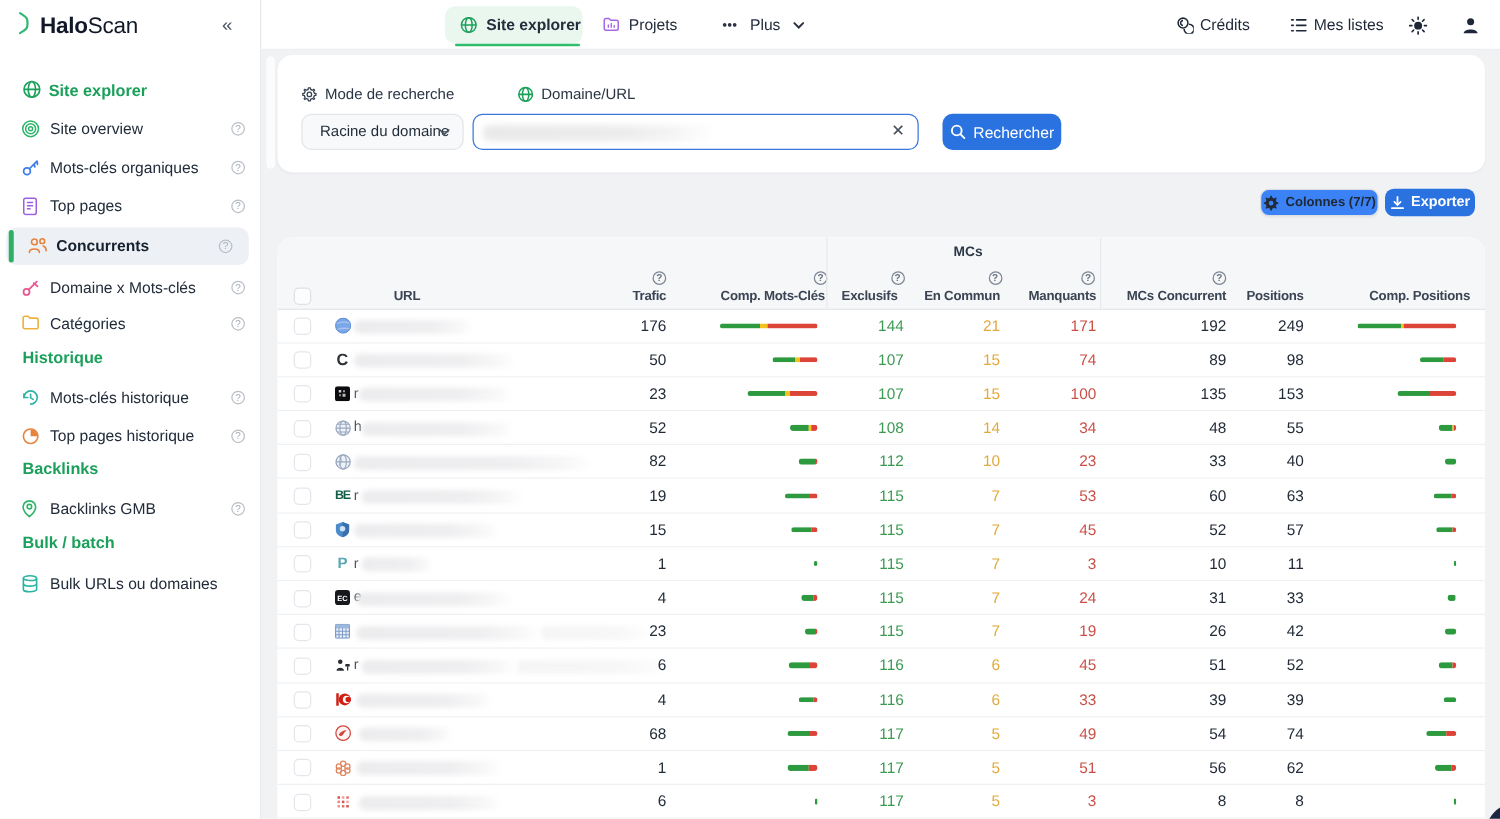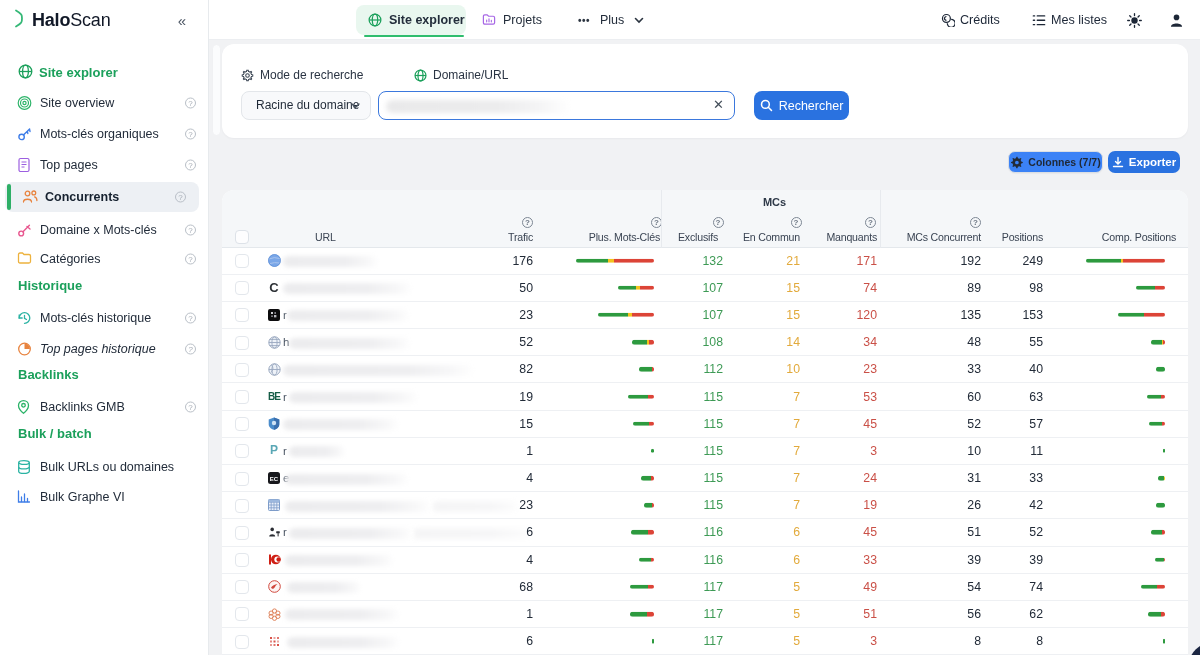--- a/index.html
+++ b/index.html
@@ -38,21 +38,21 @@
 .finput .x { position:absolute; right:10px; top:5px; font-size:13px; color:#434d59; }
 .fbtn { position:absolute; left:532px; top:47px; width:95px; height:29px; background:#2a72e0; border-radius:8px; color:#fff; font-size:12.5px; display:flex; align-items:center; justify-content:center; gap:6px; }
 .btn-colonnes { white-space:nowrap; position:absolute; left:1008px; top:151px; width:95px; height:22px; background:#3b82f6; border:1px solid #dbdfe4; border-radius:7px; font-size:10.5px; font-weight:bold; color:#1f2835; display:flex; align-items:center; justify-content:center; gap:5px; box-shadow:0 1px 1px rgba(20,30,50,0.04); }
 .btn-export { position:absolute; left:1108px; top:151px; width:72px; height:22px; background:#2a72e0; border-radius:7px; font-size:11.5px; font-weight:bold; color:#fff; display:flex; align-items:center; justify-content:center; gap:5px; }
 
 
 .tpanel { position:absolute; left:222px; top:190px; width:966px; height:465px; background:#fff; border-radius:12px 12px 0 0; overflow:hidden; }
 .thead { position:absolute; left:0; top:0; width:966px; height:57.5px; background:#f5f7f9; border-bottom:1px solid #e4e8ec; }
 .mcs-title { position:absolute; left:521px; top:6px; width:63px; text-align:center; font-size:11px; font-weight:bold; color:#2e3948; }
 .hq { position:absolute; width:11px; height:11px; border:1.2px solid #7d8794; border-radius:50%; color:#6b7582; font-size:8px; line-height:9px; text-align:center; font-weight:bold; top:27px; }
-.hlbl { position:absolute; top:41px; font-size:10.6px; letter-spacing:-0.2px; font-weight:normal; color:#3a4453; white-space:nowrap;padding-left:48px; }
+.hlbl { position:absolute; top:41px; font-size:10.6px; letter-spacing:-0.2px; font-weight:bold; color:#3a4453; white-space:nowrap;padding-left:48px; }
 .vline { position:absolute; top:0; width:1px; height:465px; background:#e7eaee; }
 .hcb { position:absolute; left:13px; top:40px; width:14px; height:14px; border:1px solid #dde2e8; background:#fdfdfe; border-radius:4px; }
 .trow { position:relative; width:966px; height:27.2px; border-bottom:1px solid #eef0f3; background:#fff; }
 .cb { position:absolute; left:13px; top:6.5px; width:14px; height:14px; border:1px solid #e3e7ec; background:#fff; border-radius:4px; }
 .fav { position:absolute; left:45px; top:50%; transform:translateY(-50%); width:14px; height:14px; display:flex; align-items:center; justify-content:center; }
 .blur { position:absolute; top:8.5px; height:11px; background:linear-gradient(90deg, #ececee 0%, #eeeef0 65%, #f7f7f8 88%, #fff 100%); border-radius:6px; filter:blur(2px); }
 .fg { position:absolute; left:61px; top:50%; transform:translateY(-50%); font-size:11.5px; color:#4b5563; filter:blur(0.4px); }
 .num { position:absolute; top:50%; transform:translateY(-50%); font-size:12.3px; color:#222b38; }
 .ngreen { color:#3d9a55; }
 .namber { color:#e2aa3c; }
@@ -158,21 +158,21 @@
           <g fill="none" stroke="#2bb3a3" stroke-width="1.3" stroke-linecap="round">
             <path d="M2.2 7.5 A5.3 5.3 0 1 1 7.5 12.8"></path>
             <path d="M2.2 4.5 V7.5 H5.2"></path>
             <path d="M7.5 5 V7.8 L9.5 9"></path>
           </g>
         </svg>
       </span>
       <span class="lbl">Mots-clés historique</span>
       <span class="q">?</span>
     </div>
-  <div class="mi" style="top:334px;font-style:italic;">
+  <div class="mi" style="top:334px;">
       <span class="ic">
         <svg width="15" height="15" viewBox="0 0 15 15">
           <g fill="none" stroke="#e8833e" stroke-width="1.3">
             <circle cx="7.5" cy="7.5" r="5.8"></circle>
             <path d="M7.5 7.5 V2 A5.5 5.5 0 0 1 12.9 7.5 Z" fill="#e8833e" stroke="none"></path>
           </g>
         </svg>
       </span>
       <span class="lbl">Top pages historique</span>
       <span class="q">?</span>
@@ -197,31 +197,20 @@
       <span class="ic">
         <svg width="14" height="15" viewBox="0 0 14 15">
           <g fill="none" stroke="#2bb3a3" stroke-width="1.3">
             <ellipse cx="7" cy="3" rx="5.3" ry="1.9"></ellipse>
             <path d="M1.7 3 V12 C1.7 13 4.1 13.9 7 13.9 C9.9 13.9 12.3 13 12.3 12 V3"></path>
             <path d="M1.7 7.5 C1.7 8.5 4.1 9.4 7 9.4 C9.9 9.4 12.3 8.5 12.3 7.5"></path>
           </g>
         </svg>
       </span>
       <span class="lbl">Bulk URLs ou domaines</span>
-    </div>
-  <div class="mi" style="top:482px;">
-      <span class="ic">
-        <svg width="14" height="14" viewBox="0 0 14 14">
-          <g fill="none" stroke="#3e7de8" stroke-width="1.3" stroke-linecap="round">
-            <path d="M1.5 1.5 V12.5 H12.5"></path>
-            <path d="M4.5 12 V7.5 M7.5 12 V4.5 M10.5 12 V9"></path>
-          </g>
-        </svg>
-      </span>
-      <span class="lbl">Bulk Graphe VI</span>
     </div>
 </div>
 
 <div class="topbar">
   <div class="tab-pill"></div>
   <div class="tab-underline"></div>
   <div class="tab bd" style="left:159px;"><span class="tb-ic">
         <svg width="14" height="14" viewBox="0 0 15 15">
           <g fill="none" stroke="#1ba05b" stroke-width="1.3">
             <circle cx="7.5" cy="7.5" r="6.3"></circle>
@@ -316,21 +305,21 @@
     <div class="mcs-title">MCs</div>
     <div class="hcb"></div>
     <div class="hq" style="left:300px;">?</div>
     <div class="hq" style="left:429px;">?</div>
     <div class="hq" style="left:490.5px;">?</div>
     <div class="hq" style="left:568.5px;">?</div>
     <div class="hq" style="left:643px;">?</div>
     <div class="hq" style="left:748px;">?</div>
     <div class="hlbl" style="left:45px;">URL</div>
     <div class="hlbl" style="right:655px;">Trafic</div>
-    <div class="hlbl" style="right:528px;">Plus. Mots-Clés</div>
+    <div class="hlbl" style="right:528px;">Comp. Mots-Clés</div>
     <div class="hlbl" style="right:470px;text-align:right;">Exclusifs</div>
     <div class="hlbl" style="right:388px;">En Commun</div>
     <div class="hlbl" style="right:311px;">Manquants</div>
     <div class="hlbl" style="right:207px;">MCs Concurrent</div>
     <div class="hlbl" style="right:145px;">Positions</div>
     <div class="hlbl" style="right:12px;">Comp. Positions</div>
   </div>
   <div class="vline" style="left:439px;"></div>
   <div class="vline" style="left:658px;"></div>
   <div style="position:absolute;left:0;top:57.5px;width:966px;">
@@ -343,21 +332,21 @@
             <circle cx="6.5" cy="6.5" r="6" fill="none" stroke="#5d8ed6" stroke-width="0.8"></circle>
           </svg>
         </span>
 <span class="blur" style="left:61px;width:96px;"></span>
 <span class="num" style="right:655px;">176</span>
 <div class="bar" style="right:534px;width:78.0px;">
           <i style="background:#2d9a3f;width:31.5px"></i>
           <i style="background:#f4c21d;width:6.5px"></i>
           <i style="background:#dc4437;width:40px"></i>
         </div>
-<span class="num ngreen" style="right:465px;">132</span>
+<span class="num ngreen" style="right:465px;">144</span>
 <span class="num namber" style="right:388px;">21</span>
 <span class="num nred" style="right:311px;">171</span>
 <span class="num" style="right:207px;">192</span>
 <span class="num" style="right:145px;">249</span>
 <div class="bar" style="right:23px;width:79.0px;">
           <i style="background:#2d9a3f;width:34.5px"></i>
           <i style="background:#f4c21d;width:2px"></i>
           <i style="background:#dc4437;width:42.5px"></i>
         </div>
 </div>
@@ -397,21 +386,21 @@
         <span class="fg">r</span>
 <span class="blur" style="left:65px;width:124px;"></span>
 <span class="num" style="right:655px;">23</span>
 <div class="bar" style="right:534px;width:56.5px;">
           <i style="background:#2d9a3f;width:30.5px"></i>
           <i style="background:#f4c21d;width:4px"></i>
           <i style="background:#dc4437;width:22px"></i>
         </div>
 <span class="num ngreen" style="right:465px;">107</span>
 <span class="num namber" style="right:388px;">15</span>
-<span class="num nred" style="right:311px;">120</span>
+<span class="num nred" style="right:311px;">100</span>
 <span class="num" style="right:207px;">135</span>
 <span class="num" style="right:145px;">153</span>
 <div class="bar" style="right:23px;width:47px;">
           <i style="background:#2d9a3f;width:26px"></i>
           <i style="background:#dc4437;width:21px"></i>
         </div>
 </div>
 <div class="trow">
 <span class="cb"></span>
 <span class="fav">

